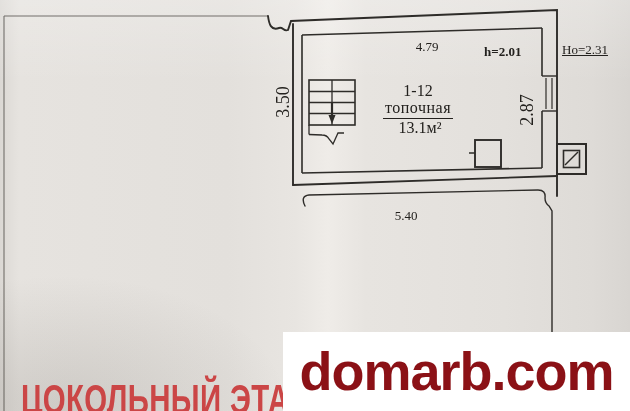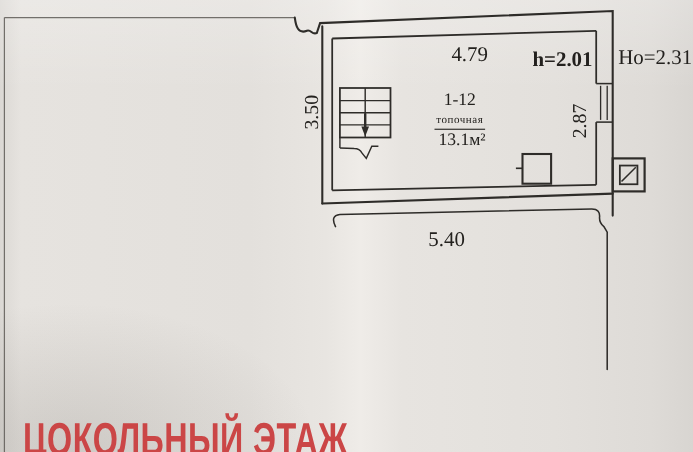--- a/index.html
+++ b/index.html
@@ -10,37 +10,37 @@
     font-family:"Liberation Serif", serif;
     background-color:#e6e3df;
     background-image:
       linear-gradient(180deg, rgba(255,255,255,0.22) 0%, rgba(255,255,255,0) 20%),
       radial-gradient(ellipse 60% 55% at 10% 100%, rgba(80,74,66,0.16), rgba(0,0,0,0) 60%),
       linear-gradient(90deg,#dbd8d4 0%,#e6e3df 3%,#e3e0dc 36%,#e8e5e1 47%,#efece8 52%,#e7e4e0 58%,#e3e0dc 80%,#dedbd7 94%,#d8d5d1 100%);
   }
   .lbl{
     position:absolute;
     color:#23211e;
-    font-size:19px;
+    font-size:13px;
     line-height:1;
     text-align:center;
     white-space:nowrap;
   }
   .vlabel{
     position:absolute;
     display:flex;align-items:center;justify-content:center;
     color:#23211e;font-size:18px;line-height:1;white-space:nowrap;
     transform:rotate(-90deg);
   }
   .room-lbl{font-size:16px;}
   #room-name span{
     border-bottom:1.3px solid #23211e;
     padding:0 2px 2px 2px;
     letter-spacing:0.5px;
-    font-size:10px;
+    font-size:16px;
   }
   #watermark{
     position:absolute;left:283px;top:332px;width:347px;height:79px;
     background:#ffffff;
     display:flex;align-items:center;justify-content:center;
   }
   #watermark .wm-text{
     font-family:"Liberation Sans", sans-serif;
     font-weight:bold;font-size:54px;letter-spacing:-1px;
     color:#8b1116;line-height:1;padding-bottom:2px;
@@ -115,32 +115,35 @@
 
     <g stroke="#2e2c29" stroke-width="1.4" fill="none" stroke-linecap="round">
       <path d="M305,206 Q300,196 309,195 L538,190 Q546,190 545,198 Q545,203 549,206 L552,211 V336"></path>
     </g>
   </svg>
 
   <div class="lbl" style="left:403px;top:40px;width:48px;">4.79</div>
 
   <div class="lbl" style="left:484px;top:45px;font-weight:bold;">h=2.01</div>
 
-  <div class="lbl" style="left:562px;top:43px;">Ho=2.31</div>
+  <div class="lbl" style="left:562px;top:43px;text-decoration:underline;">Ho=2.31</div>
 
   <div class="vlabel" style="left:261px;top:84px;width:44px;height:36px;">3.50</div>
 
   <div class="vlabel" style="left:505px;top:92px;width:44px;height:36px;">2.87</div>
 
   <div class="lbl" style="left:382px;top:209px;width:48px;">5.40</div>
 
   <div class="lbl room-lbl" style="left:392px;top:83px;width:52px;">1-12</div>
 
   <div class="lbl room-lbl" id="room-name" style="left:377px;top:100px;width:82px;">
     <span>топочная</span>
   </div>
 
   <div class="lbl room-lbl" style="left:390px;top:120px;width:60px;">13.1м²</div>
 
   <div id="floor-label">ЦОКОЛЬНЫЙ ЭТАЖ</div>
 
+  <div id="watermark">
+    <span class="wm-text">domarb.com</span>
+  </div>
 
 </div>
 
 </body></html>

